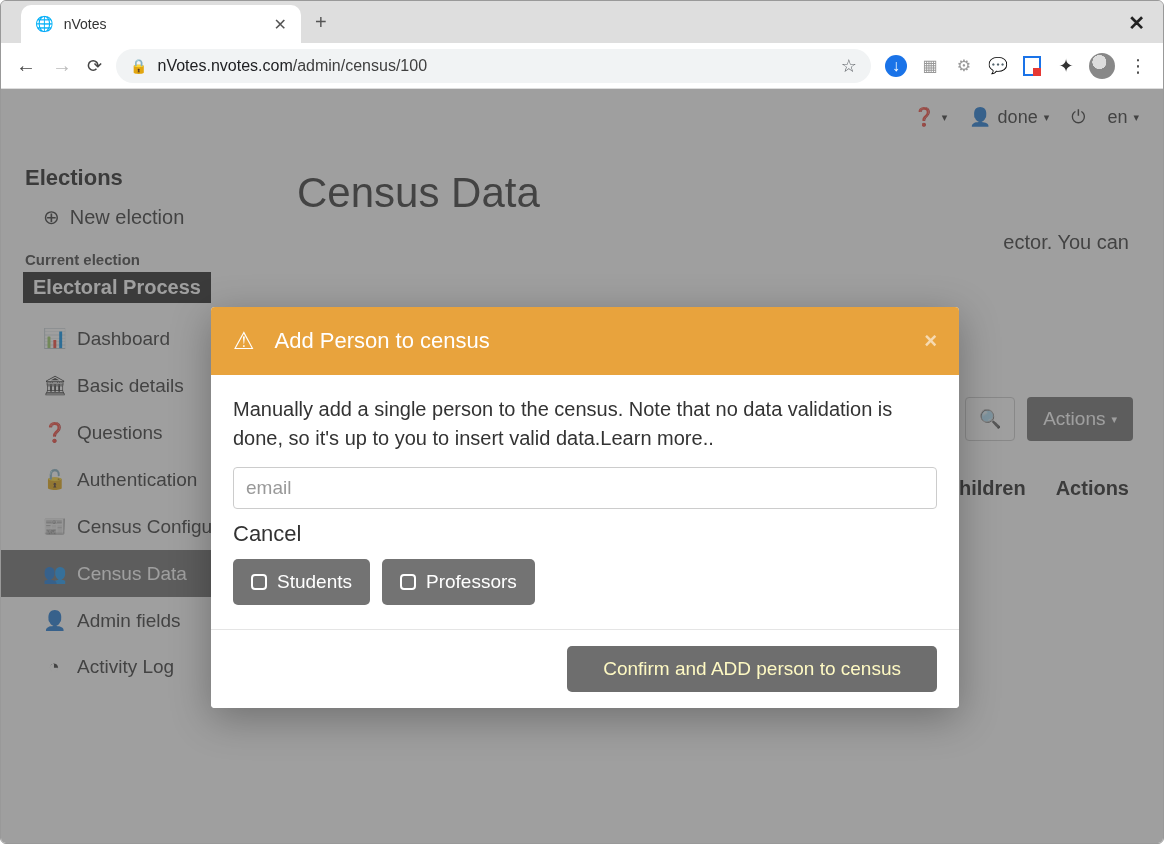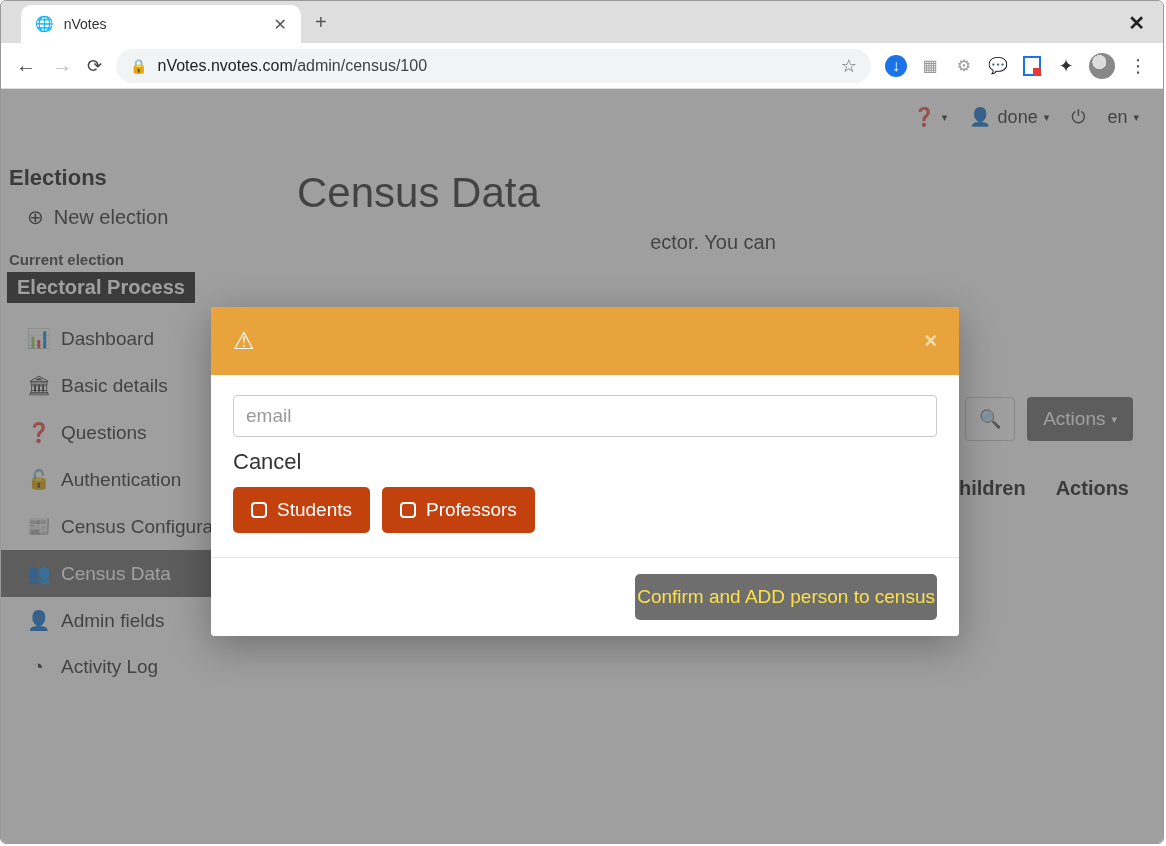--- a/index.html
+++ b/index.html
@@ -108,21 +108,21 @@
   gap: 22px;
   padding-right: 24px;
   color: #333;
   font-size: 18px;
 }
 .topbar-item { display: flex; align-items: center; gap: 6px; cursor: pointer; color: #333; }
 .caret-down { font-size: 11px; }
 
 
 .page-body { display: flex; height: calc(100% - 56px); }
-.sidebar { width: 280px; padding: 20px 0 0 8px; }
+.sidebar { width: 280px; padding: 20px 0 0 24px; }
 .sidebar h3 { font-size: 22px; font-weight: bold; color: #222; margin-bottom: 14px; }
 .sidebar .new-election { display: flex; align-items: center; gap: 10px; font-size: 20px; color: #333; margin-bottom: 22px; margin-left: 18px; cursor: pointer; }
 .sidebar .sub-heading { font-size: 15px; font-weight: bold; color: #404040; margin-bottom: 4px; }
 .sidebar .election-name {
   background: #222; color: #fff; font-size: 20px; font-weight: bold;
   padding: 4px 10px; margin-left: -2px; margin-bottom: 12px; display: inline-block;
 }
 .sidebar-item {
   display: flex; align-items: center; gap: 12px;
   font-size: 19px; color: #333; padding: 12px 0 12px 18px; cursor: pointer;
@@ -181,34 +181,34 @@
 .modal-body p { font-size: 20px; color: #333; line-height: 1.45; margin-bottom: 14px; }
 .modal-input {
   width: 100%; height: 42px; border: 1px solid #ccc; border-radius: 4px;
   padding: 0 12px; font-size: 19px; color: #555;
 }
 .modal-input::placeholder { color: #999; }
 .modal-body .select-label { margin-top: 28px; font-size: 20px; color: #333; }
 .modal-body .sectors-label { margin-top: 12px; font-size: 22px; color: #333; }
 .sector-chips { display: flex; gap: 12px; margin-top: 12px; }
 .chip {
-  background: #c2410c; color: #fff; padding: 12px 18px; border-radius: 5px;
+  background: #737373; color: #fff; padding: 12px 18px; border-radius: 5px;
   font-size: 19px; display: flex; align-items: center; gap: 10px; cursor: pointer;
 }
 .chip .box { width: 16px; height: 16px; border: 2px solid #fff; border-radius: 4px; }
 .modal-footer {
   border-top: 1px solid #e5e5e5;
   padding: 16px 22px;
   display: flex;
   justify-content: flex-end;
   gap: 12px;
   background: #fff;
 }
 .btn {
-  background: #6e6e6e; color: #fde047; padding: 12px 2px; border-radius: 5px;
+  background: #6e6e6e; color: #fef9c3; padding: 12px 36px; border-radius: 5px;
   font-size: 19px; border: none; cursor: pointer;
 }
 
 </style>
 </head>
 <body>
 
 <div class="browser-chrome">
 
   <div class="tab-strip">
@@ -305,21 +305,21 @@
           <span>Admin fields</span>
         </div>
         <div class="sidebar-item">
           <span class="icn">◔</span>
           <span>Activity Log</span>
         </div>
       </div>
 
       <div class="main">
         <h1>Census Data</h1>
-        <div class="desc" style="text-align:center; padding-right:4px;">ector. You can</div>
+        <div class="desc" style="text-align:right; padding-right:4px;">ector. You can</div>
 
         <div class="main-toolbar">
           <div></div>
           <div style="display:flex; gap:12px;">
             <div class="search-btn">
               <span>🔍</span>
             </div>
             <div class="actions-btn">
               <span>Actions</span>
               <span class="caret-down">▾</span>
@@ -334,23 +334,25 @@
 
         <div class="empty-hint">through the Actions button.</div>
       </div>
     </div>
 
     <div class="page-overlay-dim"></div>
 
     <div class="modal">
       <div class="modal-header">
         <span class="warn-icon">⚠</span>
+        <span>Add Person to census</span>
         <span class="close-x">×</span>
       </div>
       <div class="modal-body">
+        <p>Manually add a single person to the census. Note that no data validation is done, so it's up to you to insert valid data.Learn more..</p>
         <input class="modal-input" placeholder="email" style="">
         <div class="sectors-label">Cancel</div>
         <div class="sector-chips">
           <div class="chip">
             <span class="box"></span>
             <span>Students</span>
           </div>
           <div class="chip">
             <span class="box"></span>
             <span>Professors</span>

